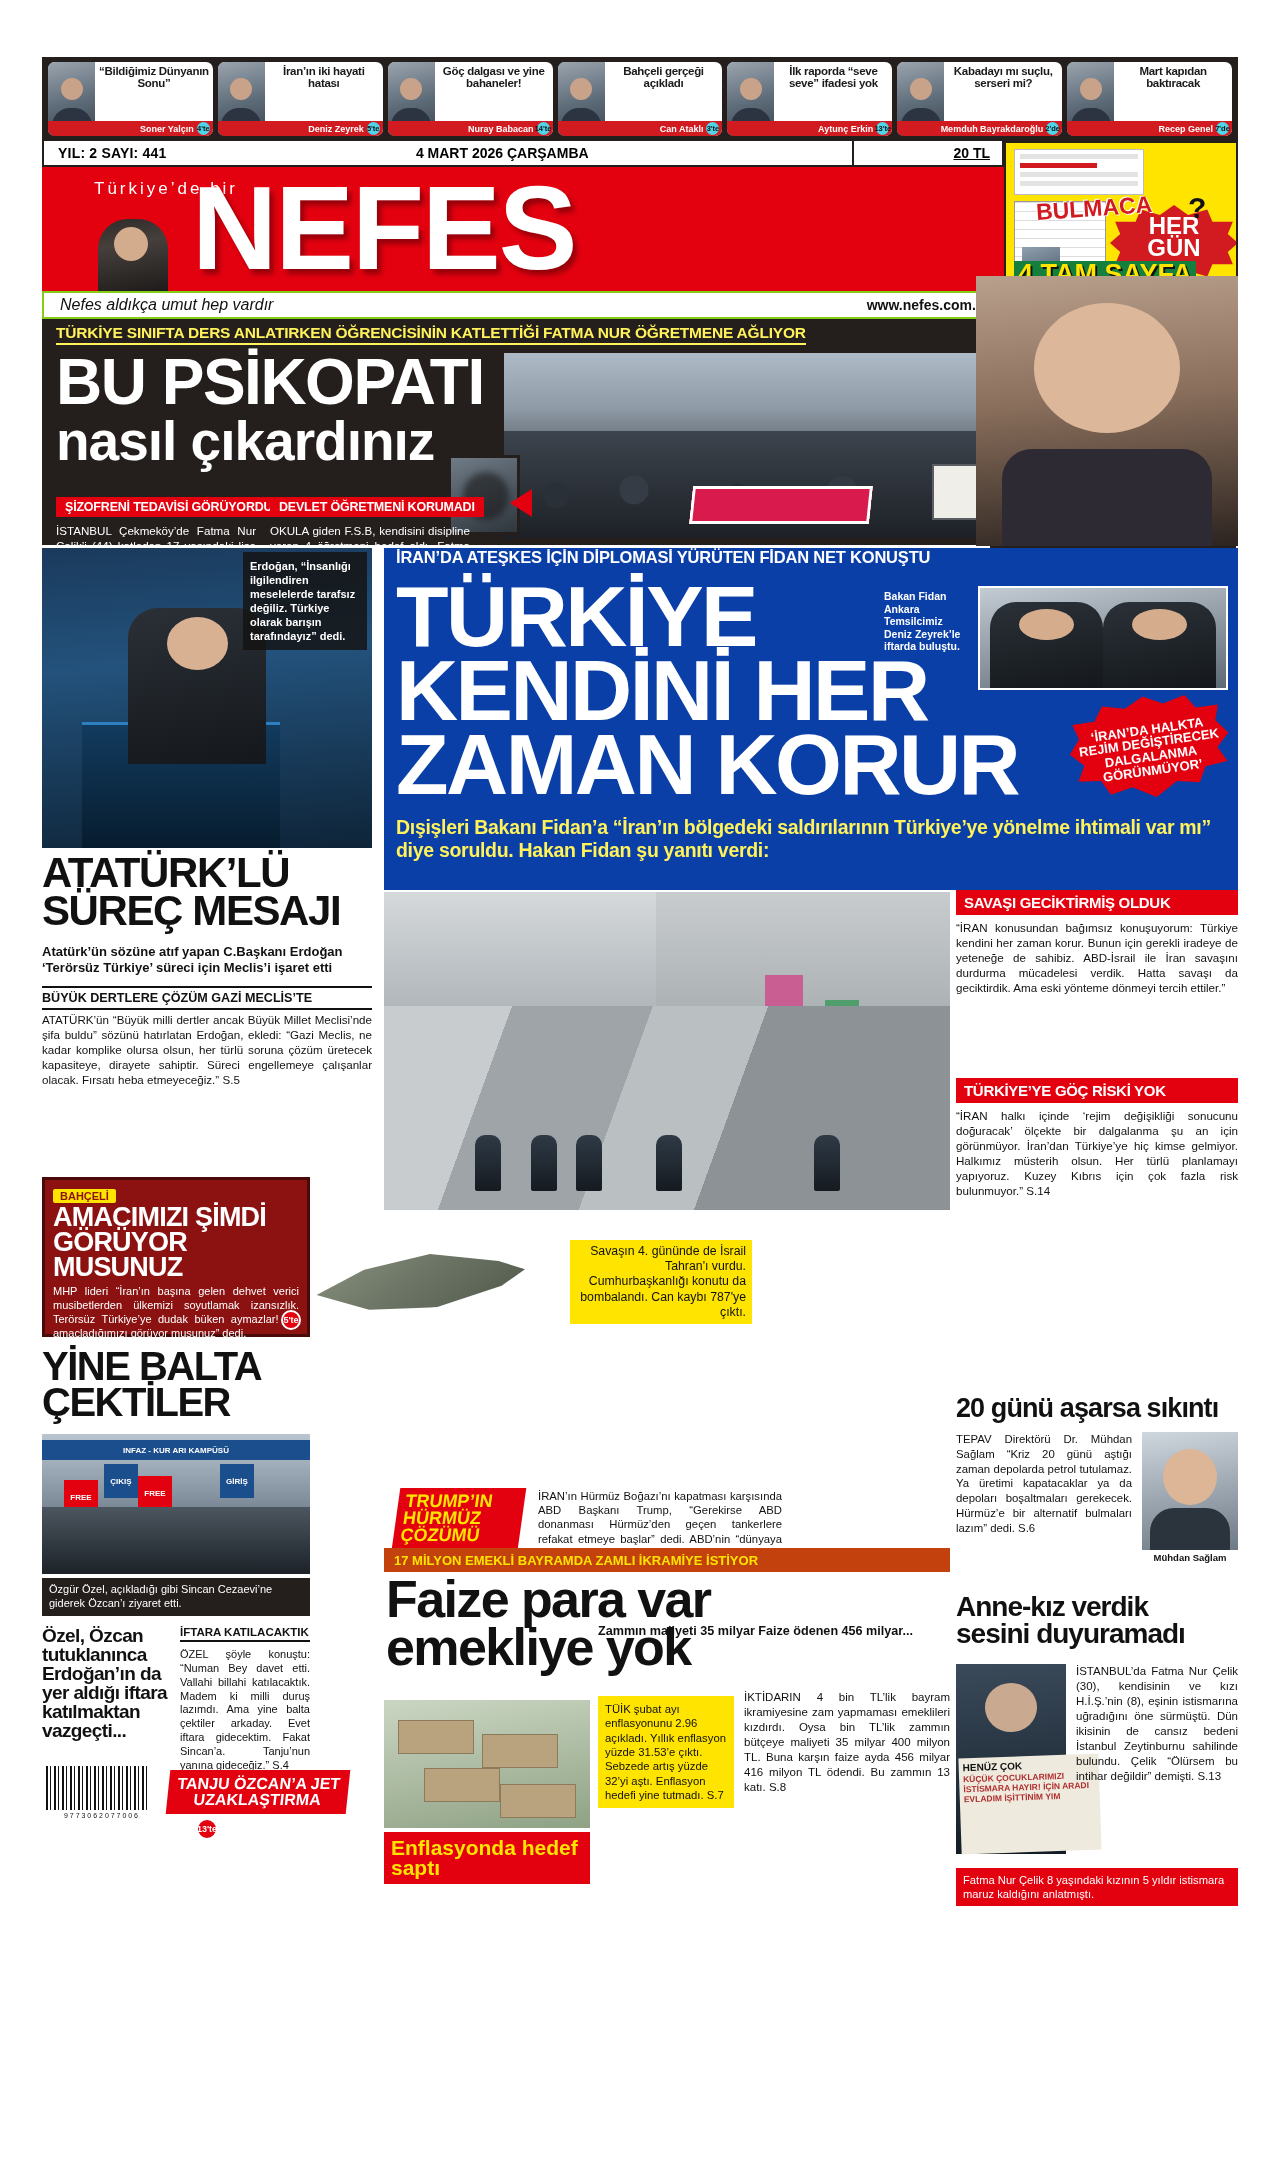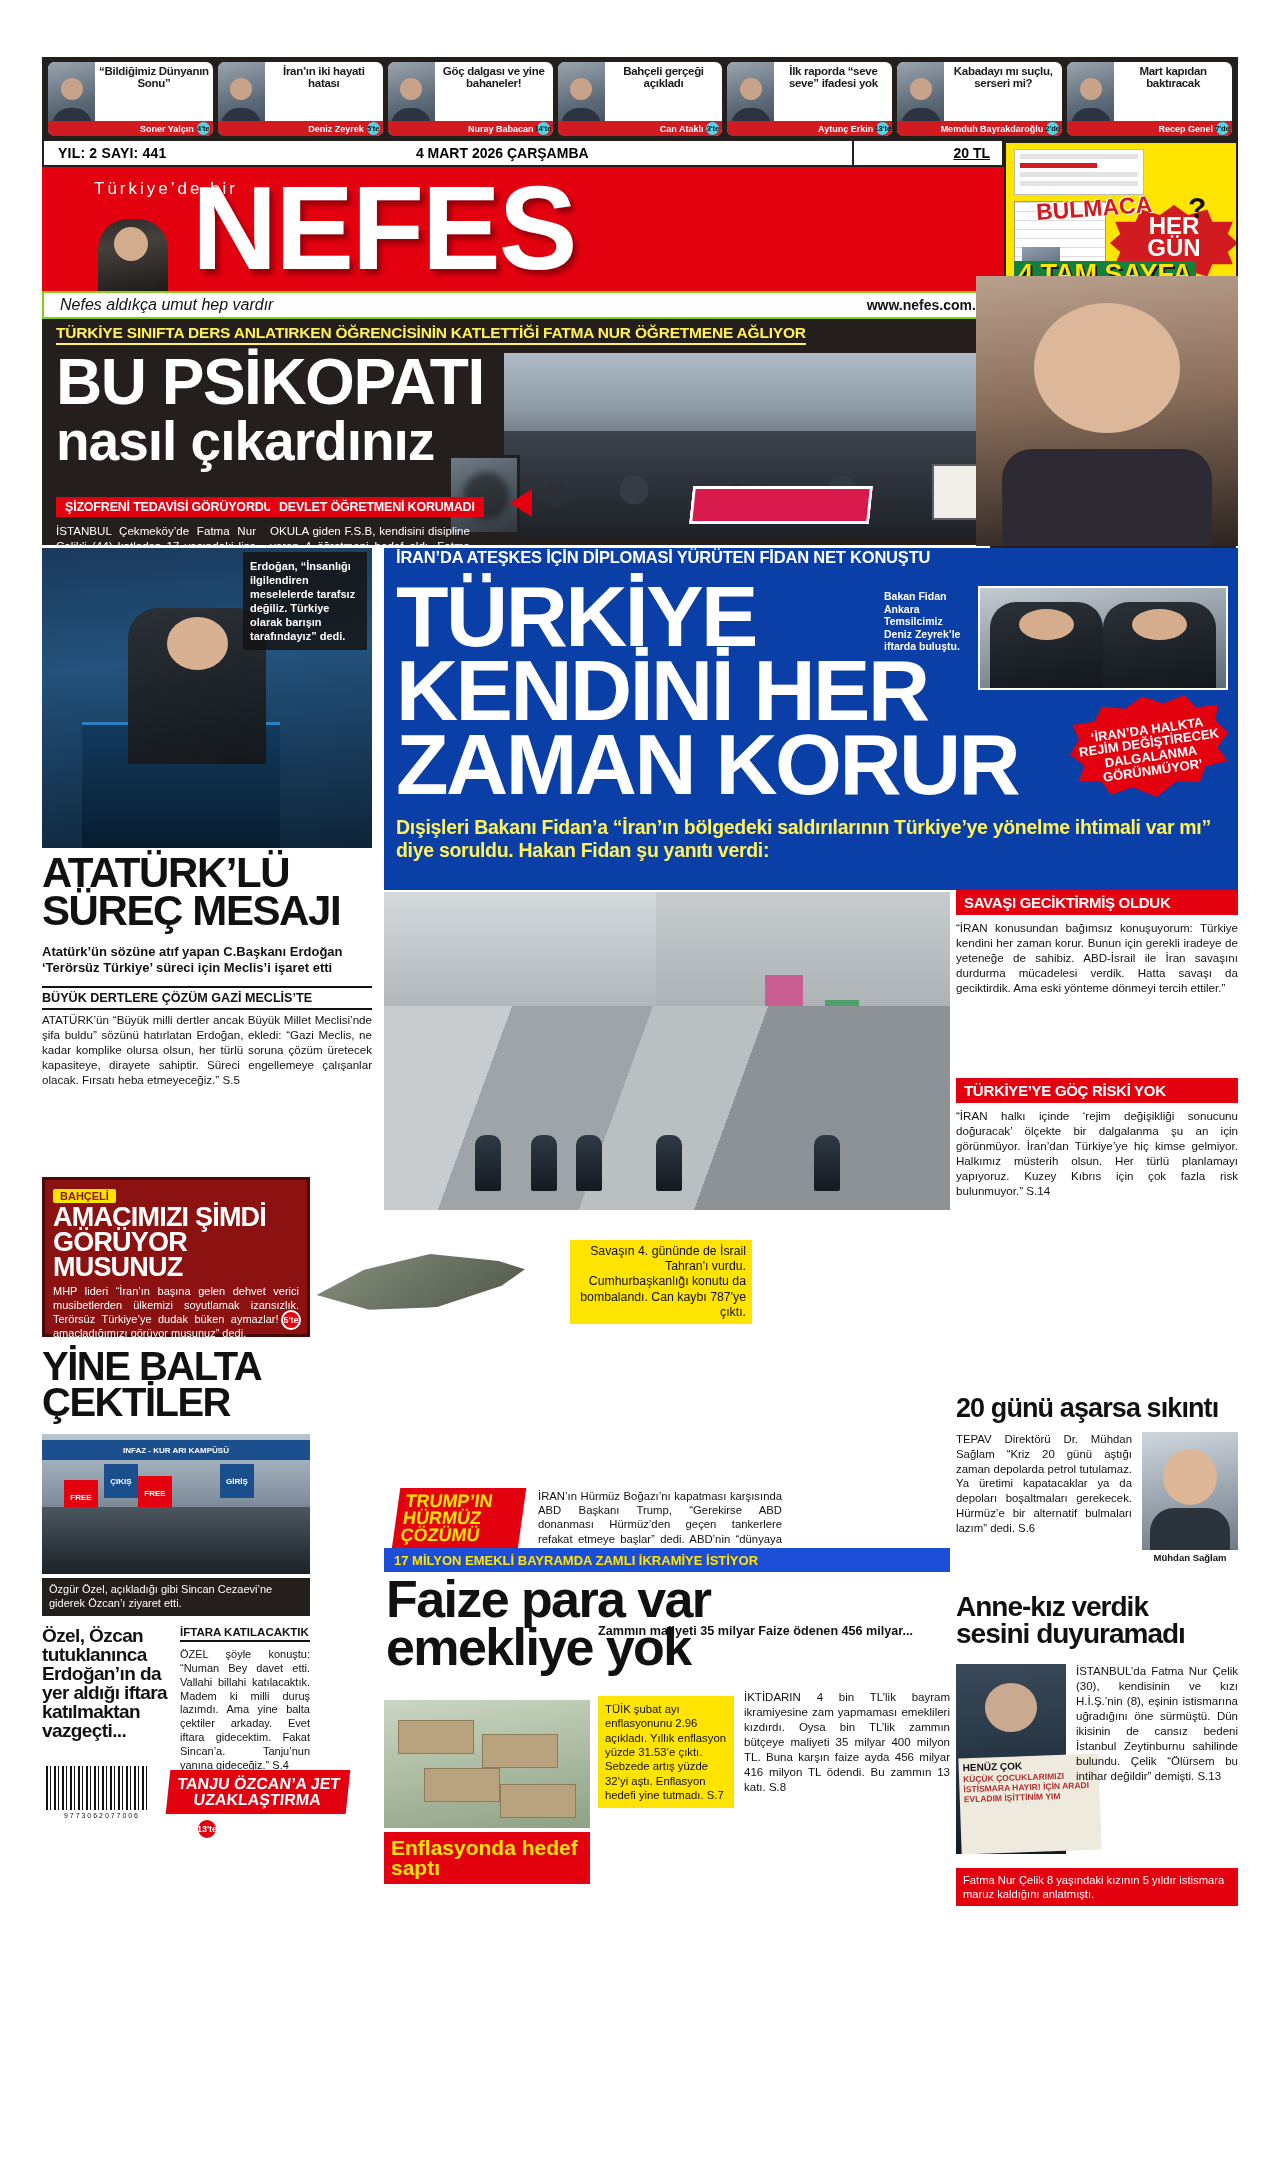--- a/index.html
+++ b/index.html
@@ -627,21 +627,21 @@
     background: #2b333c;
   }
   .gun-cap {
     position:absolute; left: 1142px; top: 1552px; width: 96px;
     font-size: 9.5px; font-weight: 700; color: #111; text-align: center;
   }
 
   
   .faiz-band {
     position:absolute; left: 384px; top: 1548px; width: 566px; height: 24px;
-    background: #1d4ed8; color: #ffe400;
+    background: #c2410c; color: #ffe400;
     font-size: 13px; font-weight: 800;
     display: flex; align-items: center; padding-left: 10px;
   }
   .faiz-h {
     position:absolute; left: 386px; top: 1576px; width: 566px;
     font-size: 52px; font-weight: 800; color: #111; line-height: .92;
     letter-spacing: -1.6px;
   }
   .money-photo {
     position:absolute; left: 384px; top: 1700px; width: 206px; height: 128px;

